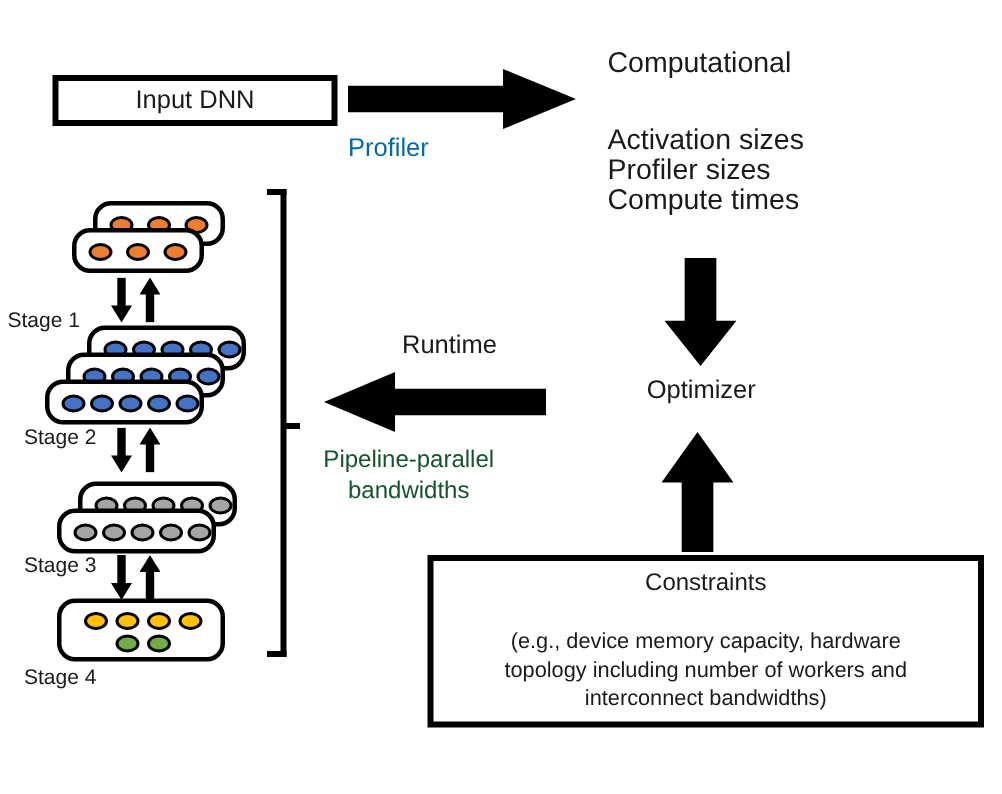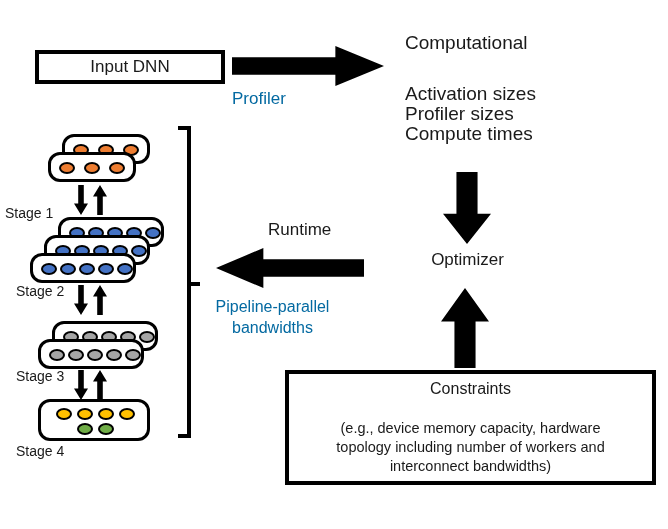--- a/index.html
+++ b/index.html
@@ -188,21 +188,21 @@
     left: 11px; top: 156px;
     width: 11px; height: 4px;
     background: #000000;
   }
   .lbl-pipeline {
     left: 190px; top: 296px;
     width: 165px;
     text-align: center;
     font-size: 16px;
     line-height: 21px;
-    color: #0369a1;
+    color: #14532d;
   }
 </style>
 </head>
 <body>
 
 <div id="canvas">
 
   <div class="abs dnn-box">
     <span>Input DNN</span>
   </div>

